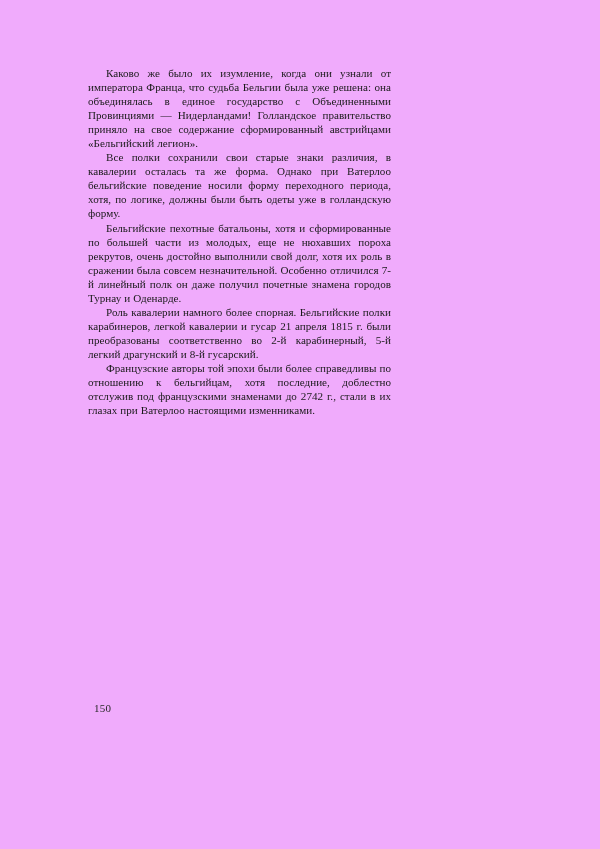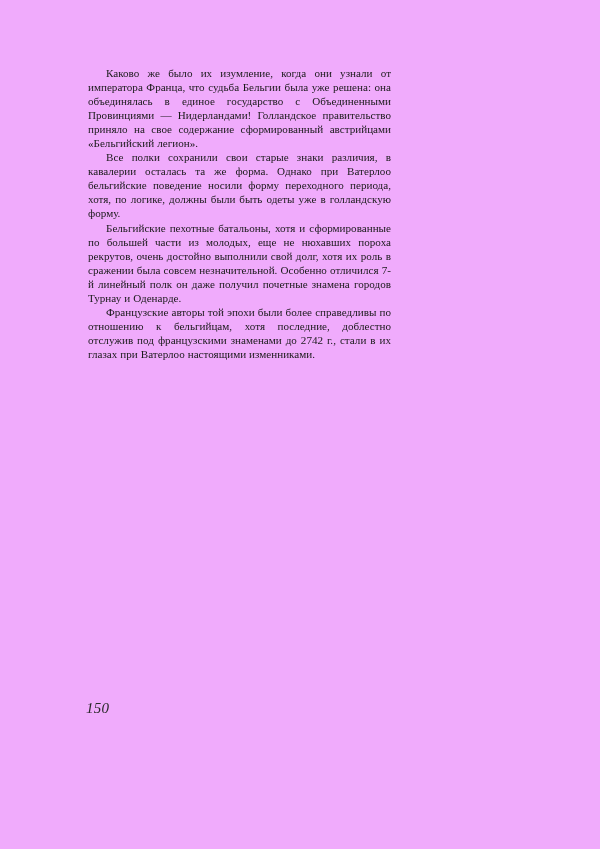--- a/index.html
+++ b/index.html
@@ -41,36 +41,36 @@
     hyphens: manual;
     -webkit-hyphens: manual;
   }
 
   .para + .para {
     margin-top: 0;
   }
 
   #page-number {
     position: absolute;
-    left: 86px;
+    left: 94px;
     top: 701px;
-    font-size: 15px;
+    font-size: 11px;
     line-height: 14px;
     letter-spacing: 0.3px;
     color: #2a2a2a;
-    font-style: italic;
   }
 </style>
 </head>
 <body>
 
 <div id="page">
 
   <div id="text-column">
     <p class="para">Каково же было их изумление, когда они узнали от императора Франца, что судьба Бельгии была уже решена: она объединялась в единое государство с Объединенными Провинциями — Нидерландами! Голландское правительство приняло на свое содержание сформированный австрийцами «Бельгийский легион».</p>
     <p class="para">Все полки сохранили свои старые знаки различия, в кавалерии осталась та же форма. Однако при Ватерлоо бельгийские поведение носили форму переходного периода, хотя, по логике, должны были быть одеты уже в голландскую форму.</p>
     <p class="para">Бельгийские пехотные батальоны, хотя и сформированные по большей части из молодых, еще не нюхавших пороха рекрутов, очень достойно выполнили свой долг, хотя их роль в сражении была совсем незначительной. Особенно отличился 7-й линейный полк он даже получил почетные знамена городов Турнау и Оденарде.</p>
+    <p class="para">Роль кавалерии намного более спорная. Бельгийские полки карабинеров, легкой кавалерии и гусар 21 апреля 1815 г. были преобразованы соответственно во 2-й карабинерный, 5-й легкий драгунский и 8-й гусарский.</p>
     <p class="para">Французские авторы той эпохи были более справедливы по отношению к бельгийцам, хотя последние, доблестно отслужив под французскими знаменами до 2742 г., стали в их глазах при Ватерлоо настоящими изменниками.</p>
   </div>
 
   <div id="page-number">150</div>
 
 </div>
 
 </body></html>

